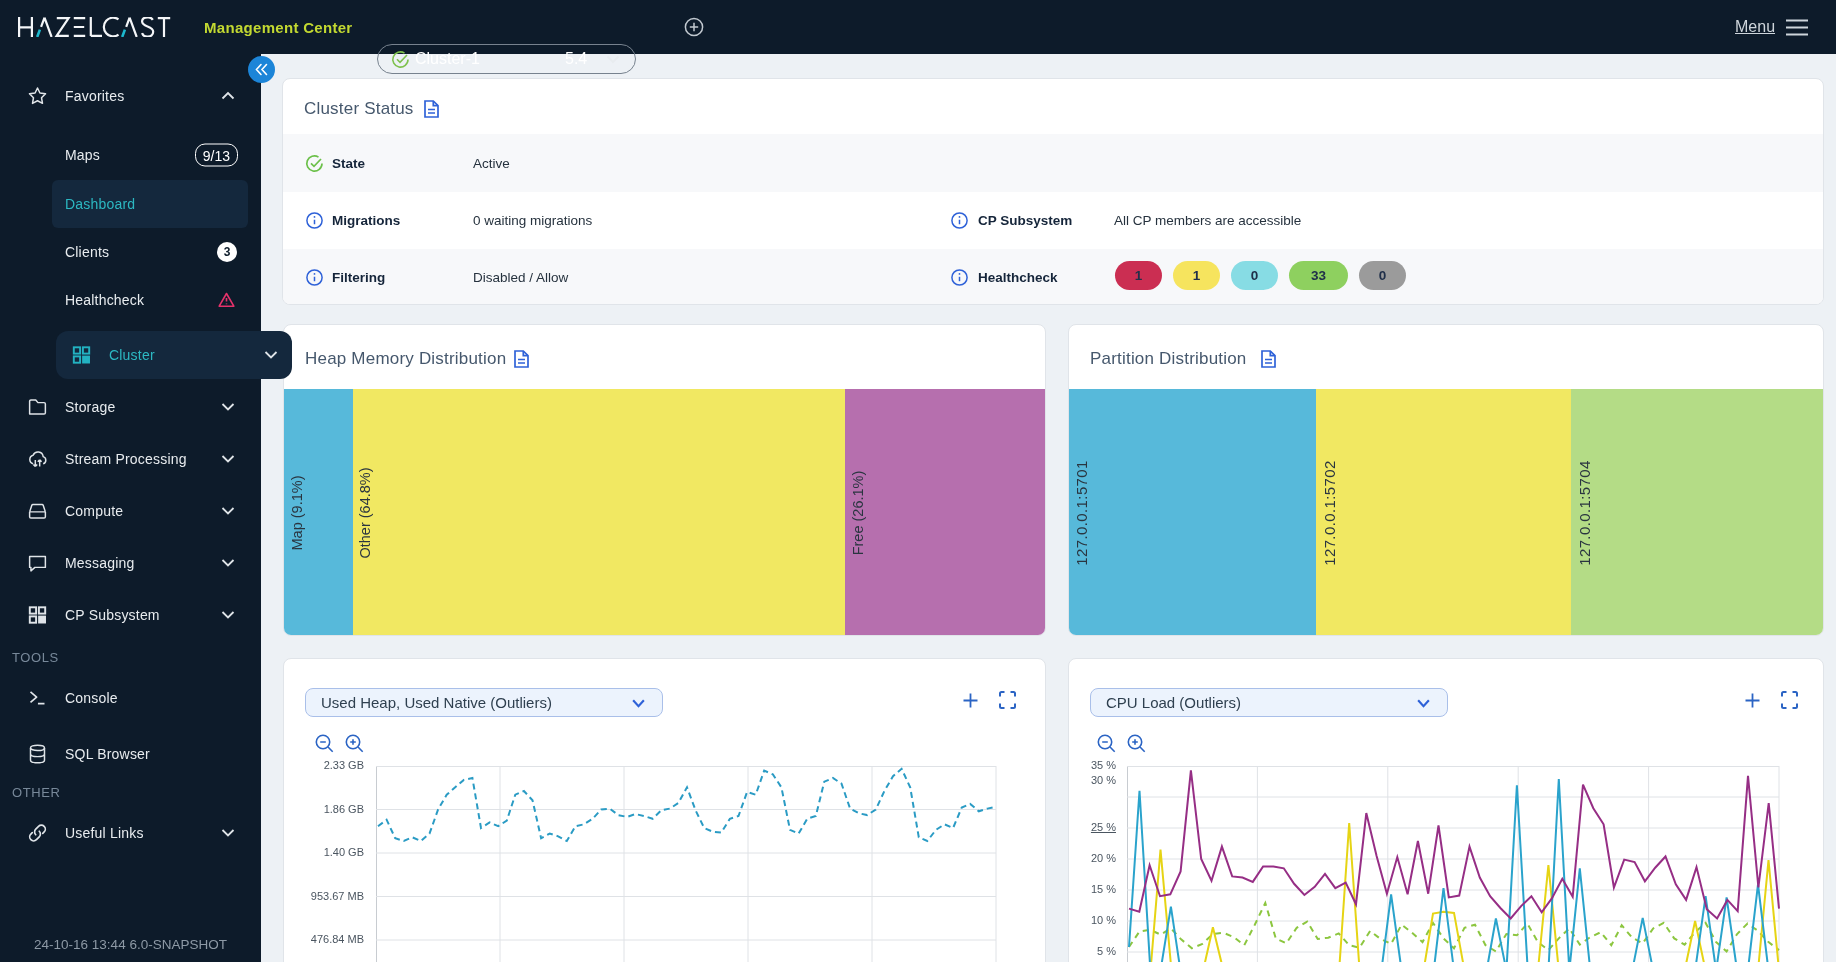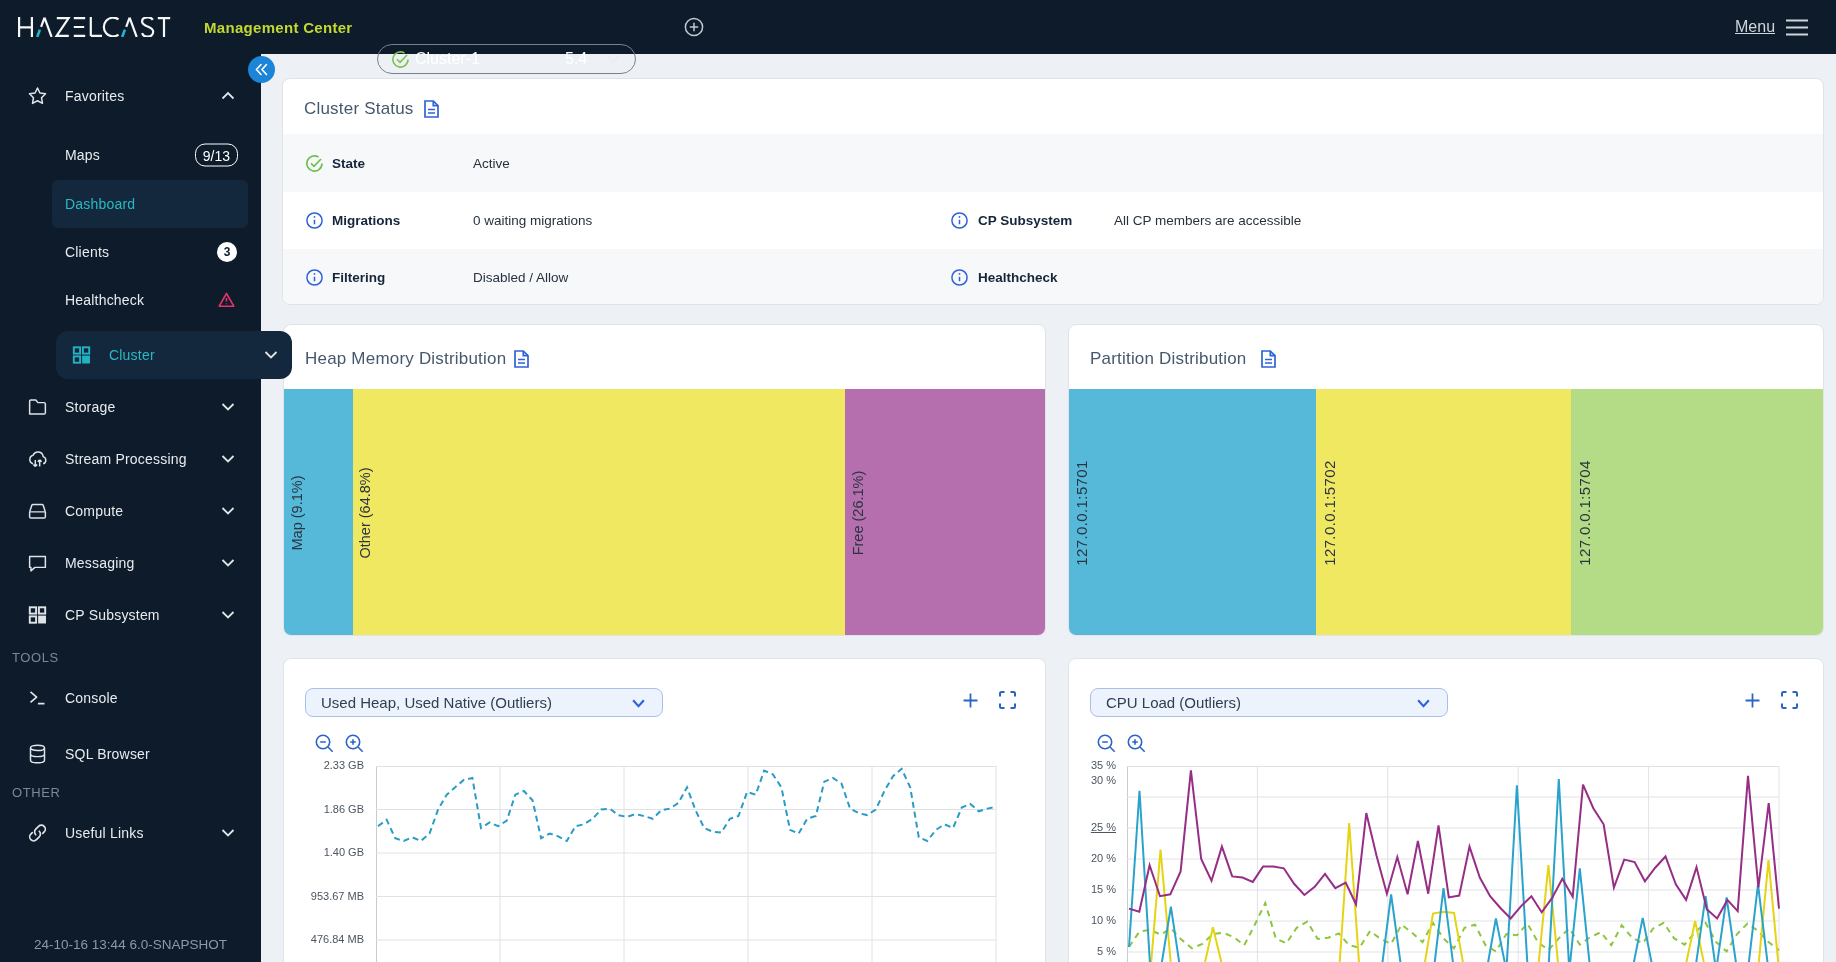--- a/index.html
+++ b/index.html
@@ -221,20 +221,21 @@
         <circle cx="8.5" cy="4.9" r="0.9" fill="#2f62d8" stroke="none"></circle>
       </svg>
       <span class="row-label" style="position:absolute;left:49px;top:191px;">Filtering</span>
       <span class="row-value" style="position:absolute;left:190px;top:191px;">Disabled / Allow</span>
       <svg style="position:absolute;left:668px;top:190px" width="17" height="17" viewBox="0 0 17 17" fill="none" stroke="#2f62d8" stroke-width="1.5">
 <circle cx="8.5" cy="8.5" r="7.6"></circle>
         <path d="M8.5,7.8 V12.2"></path>
         <circle cx="8.5" cy="4.9" r="0.9" fill="#2f62d8" stroke="none"></circle>
       </svg>
       <span class="row-label" style="position:absolute;left:695px;top:191px;">Healthcheck</span>
+      <div style="position:absolute;left:832px;top:182px;"><span class="pill" style="background:#cb2e52;width:47px;">1</span><span class="pill" style="background:#f6e45e;width:47px;">1</span><span class="pill" style="background:#87dce4;width:47px;">0</span><span class="pill" style="background:#8ed05f;width:59px;">33</span><span class="pill" style="background:#9b9b9b;width:47px;">0</span></div>
     </div>
 <div class="card" style="left:22px;top:270px;width:763px;height:312px;overflow:hidden;">
       <span class="ctitle" style="position:absolute;left:21px;top:24px;">Heap Memory Distribution</span>
       <svg style="position:absolute;left:230px;top:25px" width="15" height="18" viewBox="0 0 15 18" fill="none" stroke="#2f62d8" stroke-width="1.7">
 <path d="M1,1 H9.3 L14,5.7 V17 H1 Z"></path>
         <path d="M9.3,1 V5.7 H14"></path>
         <path d="M4,9.5 H11 M4,13 H11" stroke-width="1.5"></path>
       </svg>
       <svg style="position:absolute;left:-1px;top:64px;" width="763" height="248">
 <rect x="0" y="0" width="70" height="248" fill="#57b9da"></rect>

